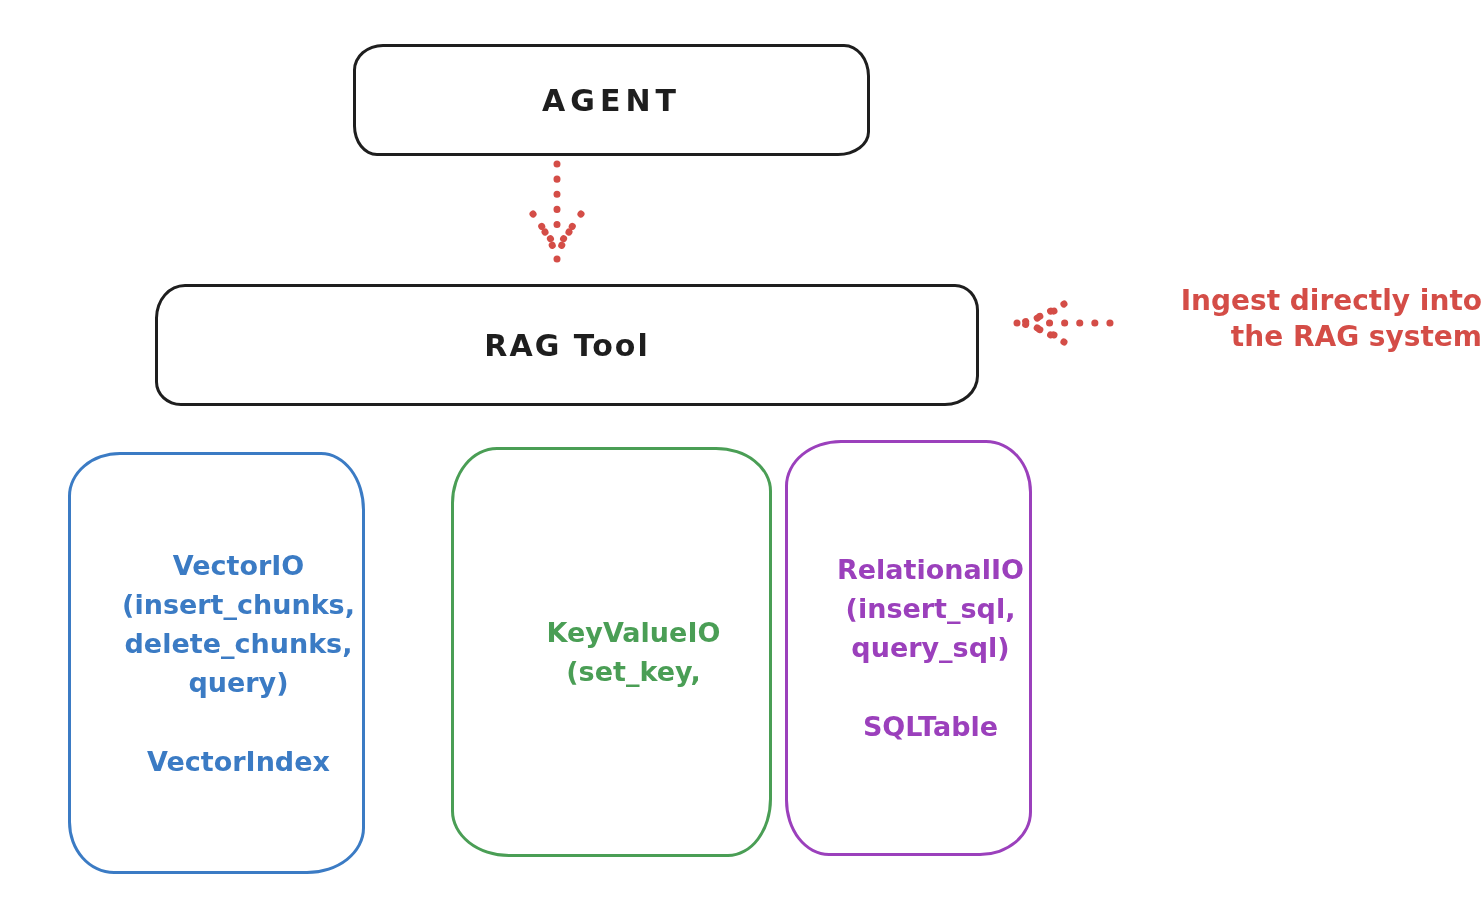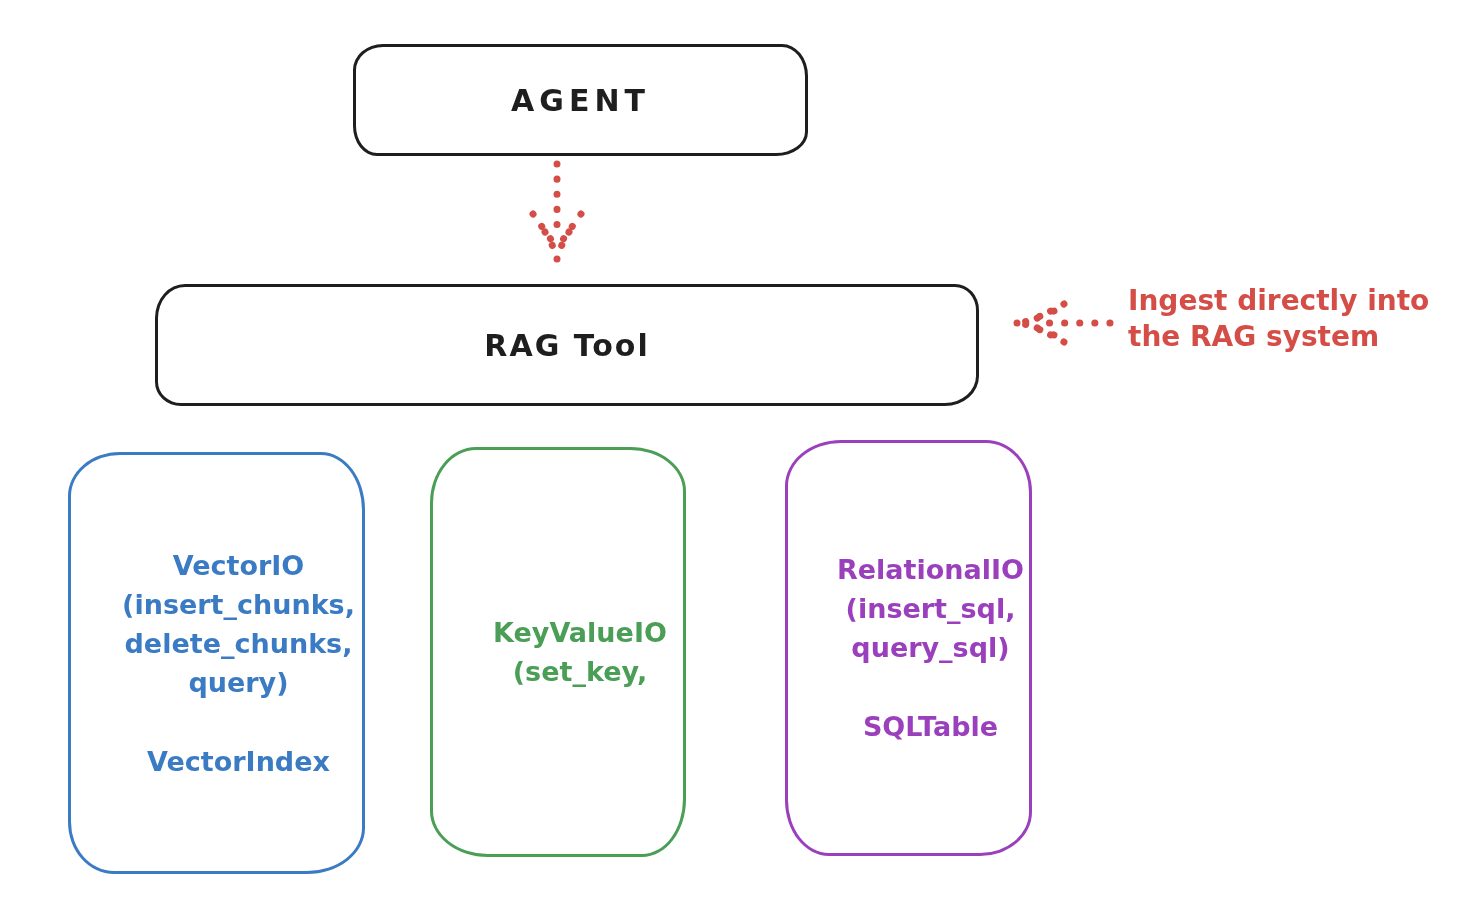--- a/index.html
+++ b/index.html
@@ -29,21 +29,21 @@
     align-items: center;
     justify-content: center;
   }
   .black-box {
     border: 3.5px solid var(--ink);
     color: var(--ink);
     font-size: 30px;
     font-weight: 700;
   }
   .agent-box {
-    left: 353px; top: 44px; width: 455px; height: 112px;
+    left: 353px; top: 44px; width: 517px; height: 112px;
     border-radius: 30px 26px 32px 24px / 26px 32px 24px 30px;
     letter-spacing: 5px;
   }
   .rag-box {
     left: 155px; top: 284px; width: 824px; height: 122px;
     border-radius: 30px 24px 34px 26px / 34px 26px 30px 24px;
     letter-spacing: 2px;
   }
   .card {
     border-width: 3.5px;
@@ -53,39 +53,39 @@
     text-align: left;
     line-height: 39px;
     padding-left: 44px;
   }
   .card-blue {
     left: 68px; top: 452px; width: 297px; height: 422px;
     border-color: var(--blue); color: var(--blue);
     border-radius: 52px 44px 58px 46px / 44px 58px 46px 52px;
   }
   .card-green {
-    left: 430px; top: 447px; width: 256px; height: 410px;
+    left: 451px; top: 447px; width: 321px; height: 410px;
     border-color: var(--green); color: var(--green);
     border-radius: 46px 56px 44px 58px / 56px 44px 58px 46px;
   }
   .card-purple {
     left: 785px; top: 440px; width: 247px; height: 416px;
     border-color: var(--purple); color: var(--purple);
     border-radius: 56px 46px 52px 44px / 46px 52px 44px 56px;
   }
   .card-content { display: flex; flex-direction: column; align-items: center; }
   .index-label { margin-top: 40px; }
   .annotation {
     position: absolute;
     left: 1128px; top: 283px; width: 354px;
     color: var(--red);
     font-size: 28px;
     font-weight: 700;
     line-height: 36px;
-    text-align: left;
+    text-align: right;
   }
   .arrow { position: absolute; color: var(--red); }
   .arrow g {
     stroke: currentColor;
     stroke-width: 7;
     stroke-linecap: round;
     stroke-dasharray: 0.1 15;
     fill: none;
   }
 </style>

